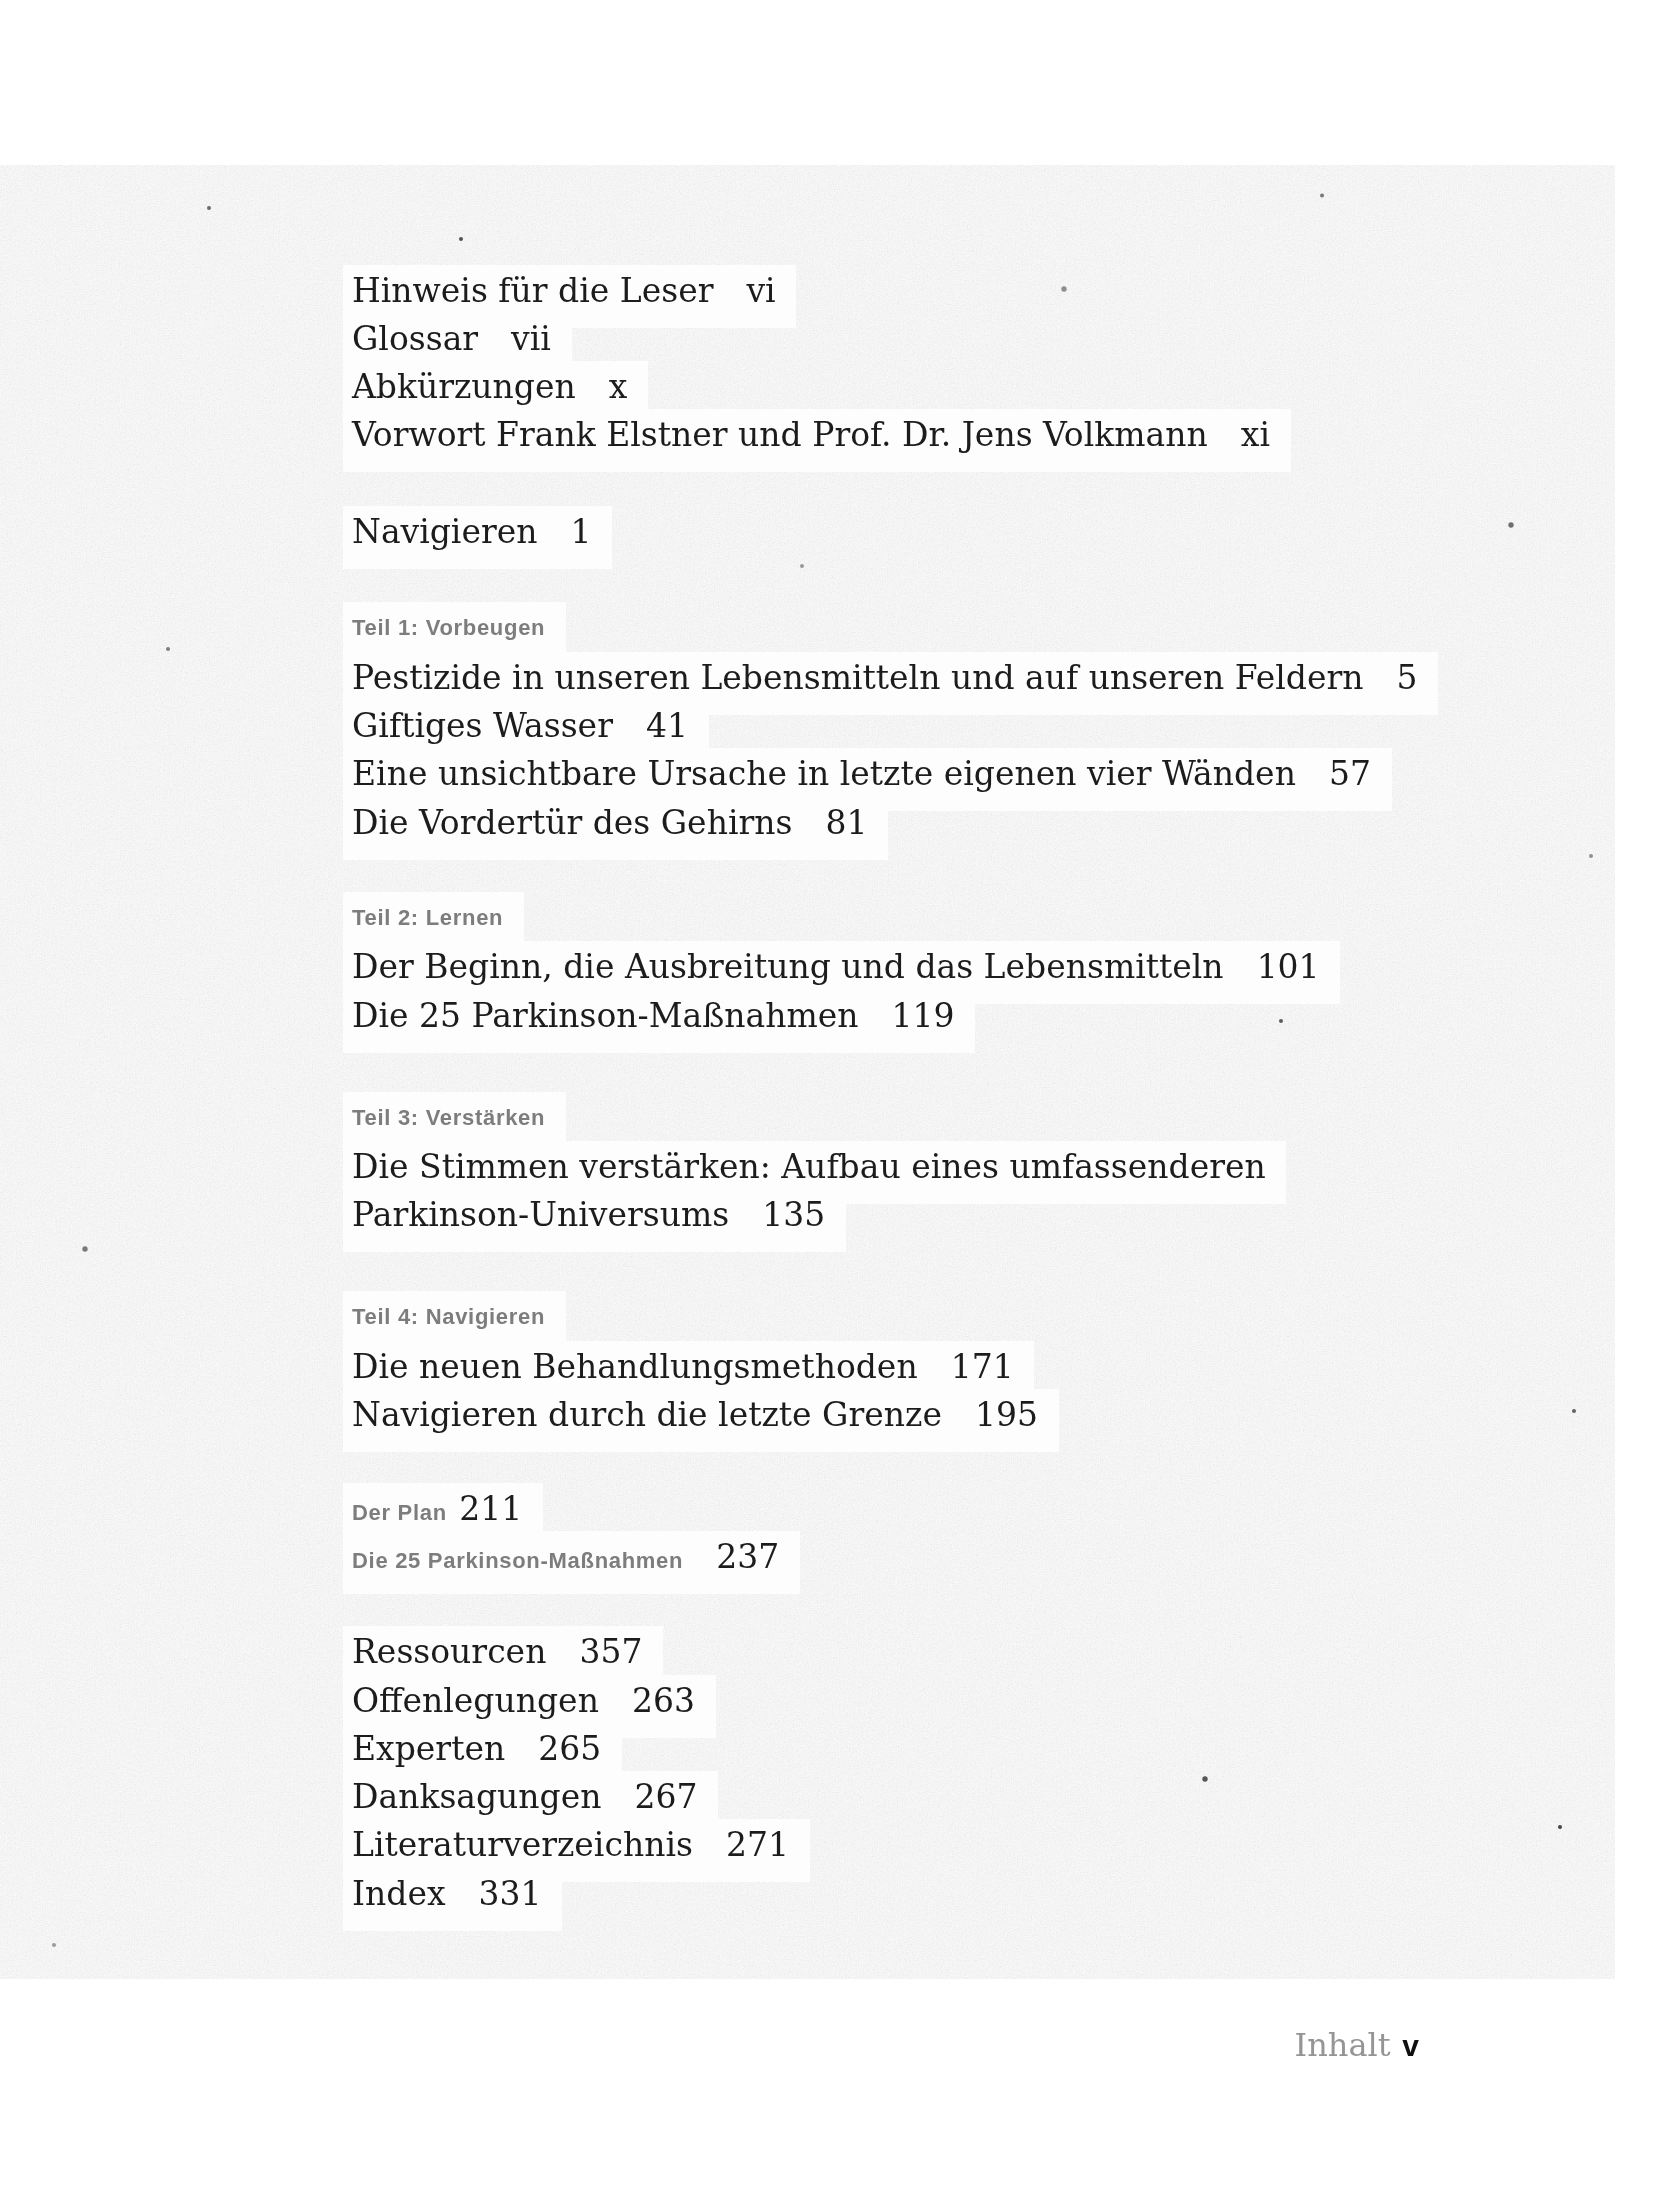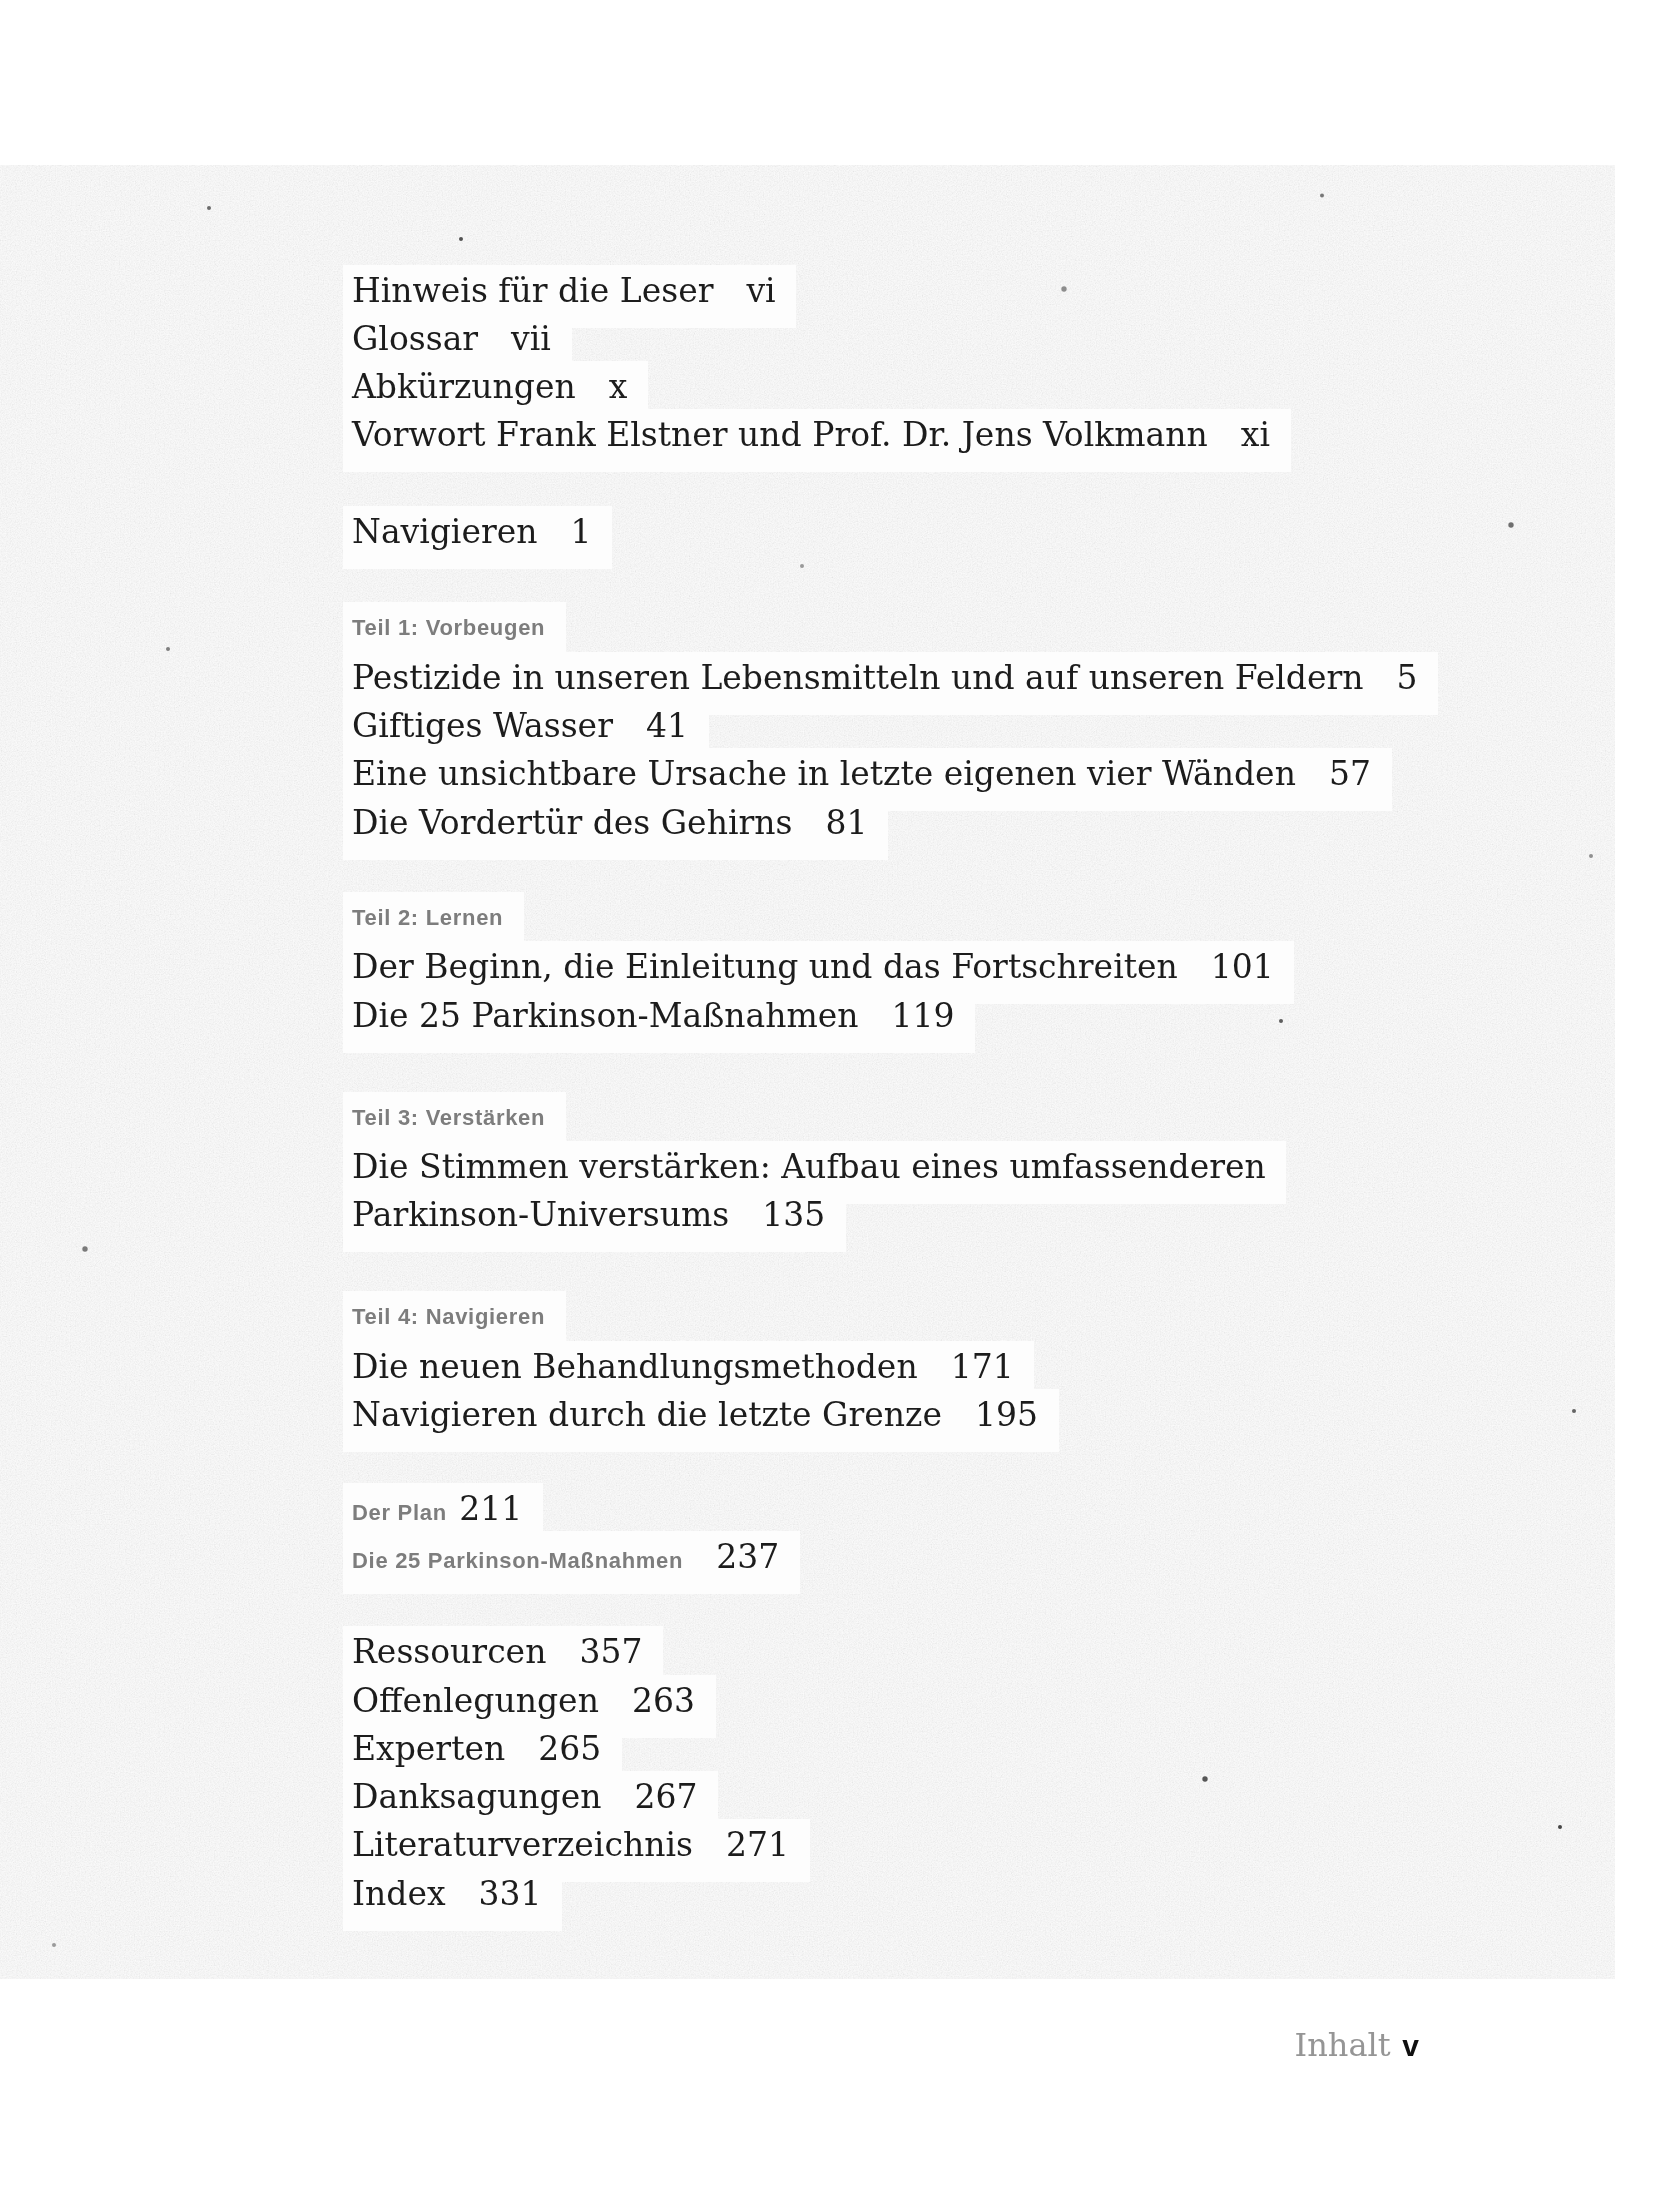--- a/index.html
+++ b/index.html
@@ -150,21 +150,21 @@
       <span class="box"><span class="t">Eine unsichtbare Ursache in letzte eigenen vier Wänden</span><span class="pg">57</span></span>
     </div>
     <div class="line" style="top:797px">
       <span class="box"><span class="t">Die Vordertür des Gehirns</span><span class="pg">81</span></span>
     </div>
 
     <div class="line" style="top:892px">
       <span class="box"><span class="h">Teil 2: Lernen</span></span>
     </div>
     <div class="line" style="top:941px">
-      <span class="box"><span class="t">Der Beginn, die Einleitung und das Fortschreiten</span><span class="pg">101</span></span>
+      <span class="box"><span class="t">Der Beginn, die Ausbreitung und das Lebensmitteln</span><span class="pg">101</span></span>
     </div>
     <div class="line" style="top:990px">
       <span class="box"><span class="t">Die 25 Parkinson-Maßnahmen</span><span class="pg">119</span></span>
     </div>
 
     <div class="line" style="top:1092px">
       <span class="box"><span class="h">Teil 3: Verstärken</span></span>
     </div>
     <div class="line" style="top:1141px">
       <span class="box"><span class="t">Die Stimmen verstärken: Aufbau eines umfassenderen</span></span>

